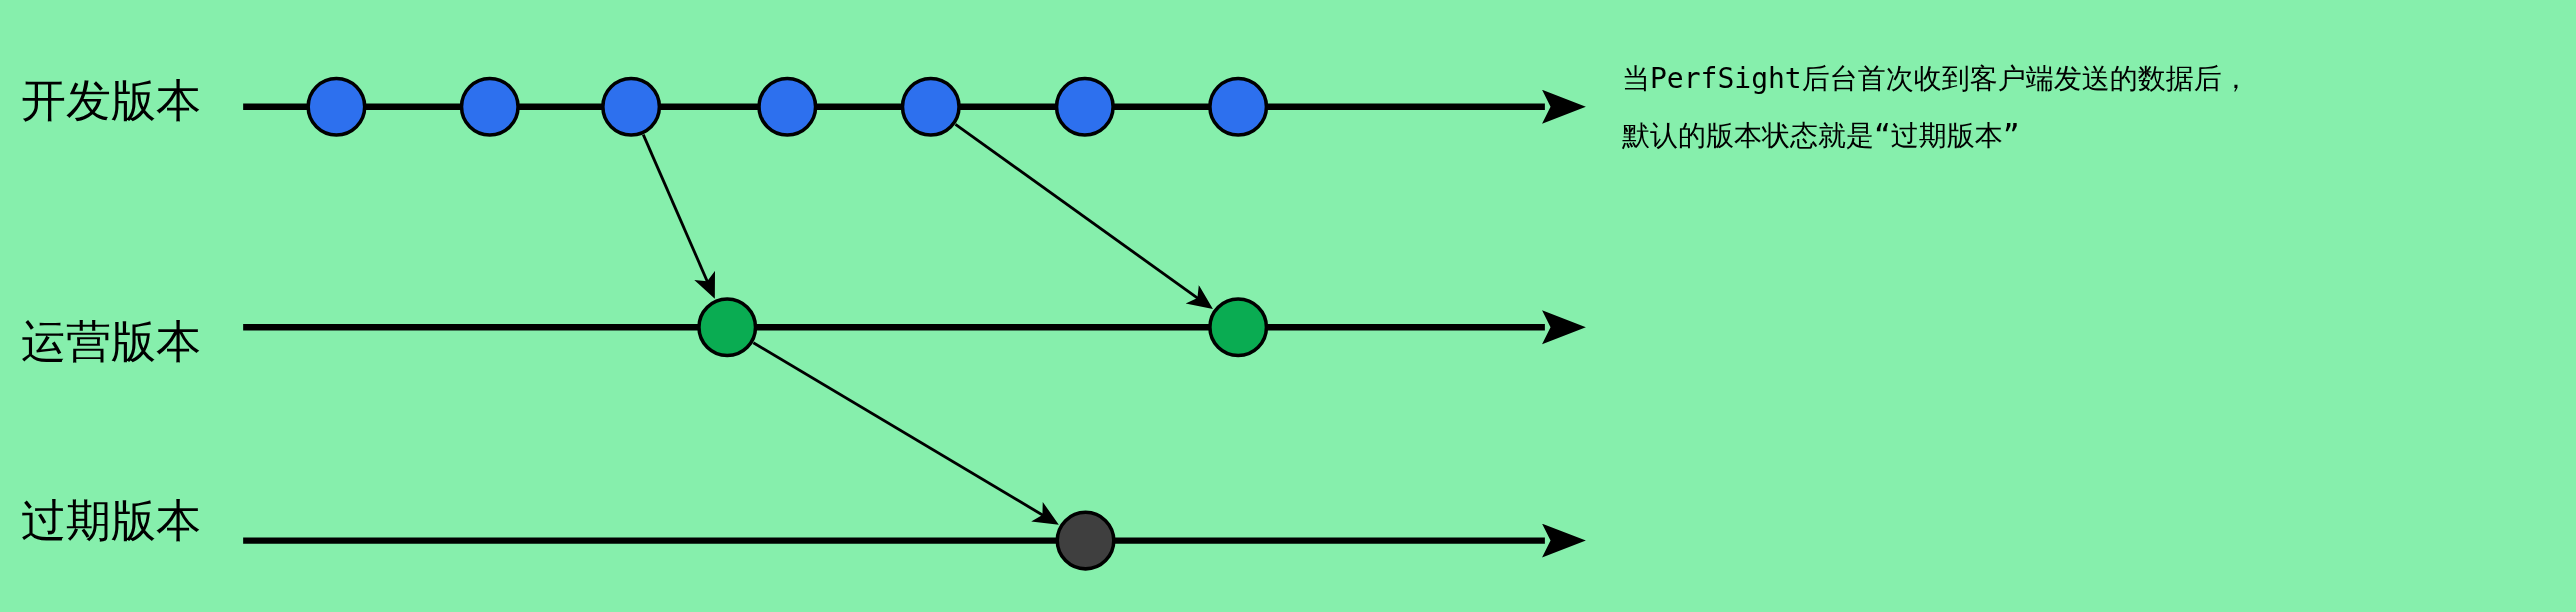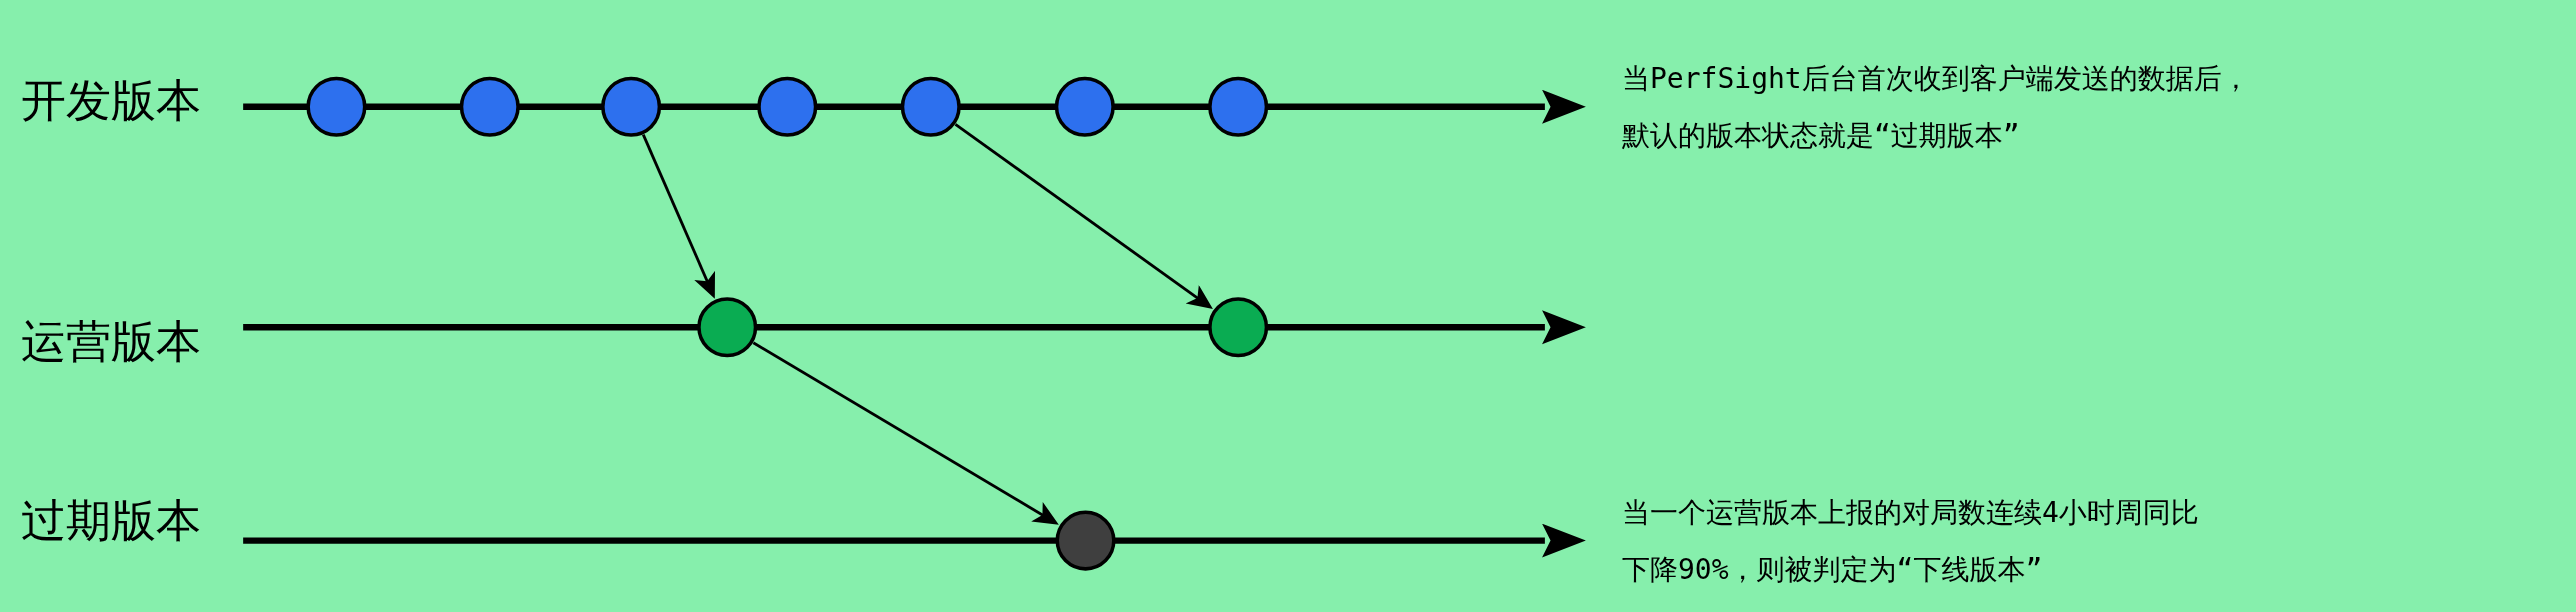--- a/index.html
+++ b/index.html
@@ -80,19 +80,15 @@
   <div class="track-label" style="top: 76px; color: rgb(0, 0, 0);">开发版本</div>
   <div class="track-label" style="top: 284px; color: rgb(0, 0, 0); margin-top: 33px;">运营版本</div>
   <div class="track-label" style="top: 496px; color: rgb(0, 0, 0);">过期版本</div>
 
   <div class="track-desc" style="top: 50px; color: rgb(0, 0, 0);">
     <div>当PerfSight后台首次收到客户端发送的数据后，</div>
     <div>默认的版本状态就是“过期版本”</div>
   </div>
   <div class="track-desc" style="top: 271px; color: rgb(0, 0, 0);">
   </div>
-  <div class="track-desc" style="top: 484px; color: rgb(0, 0, 0);">
-    <div>当一个运营版本上报的对局数连续4小时周同比</div>
-    <div>下降90%，则被判定为“下线版本”</div>
-  </div>
 
 </div>
 
 
 </body></html>

